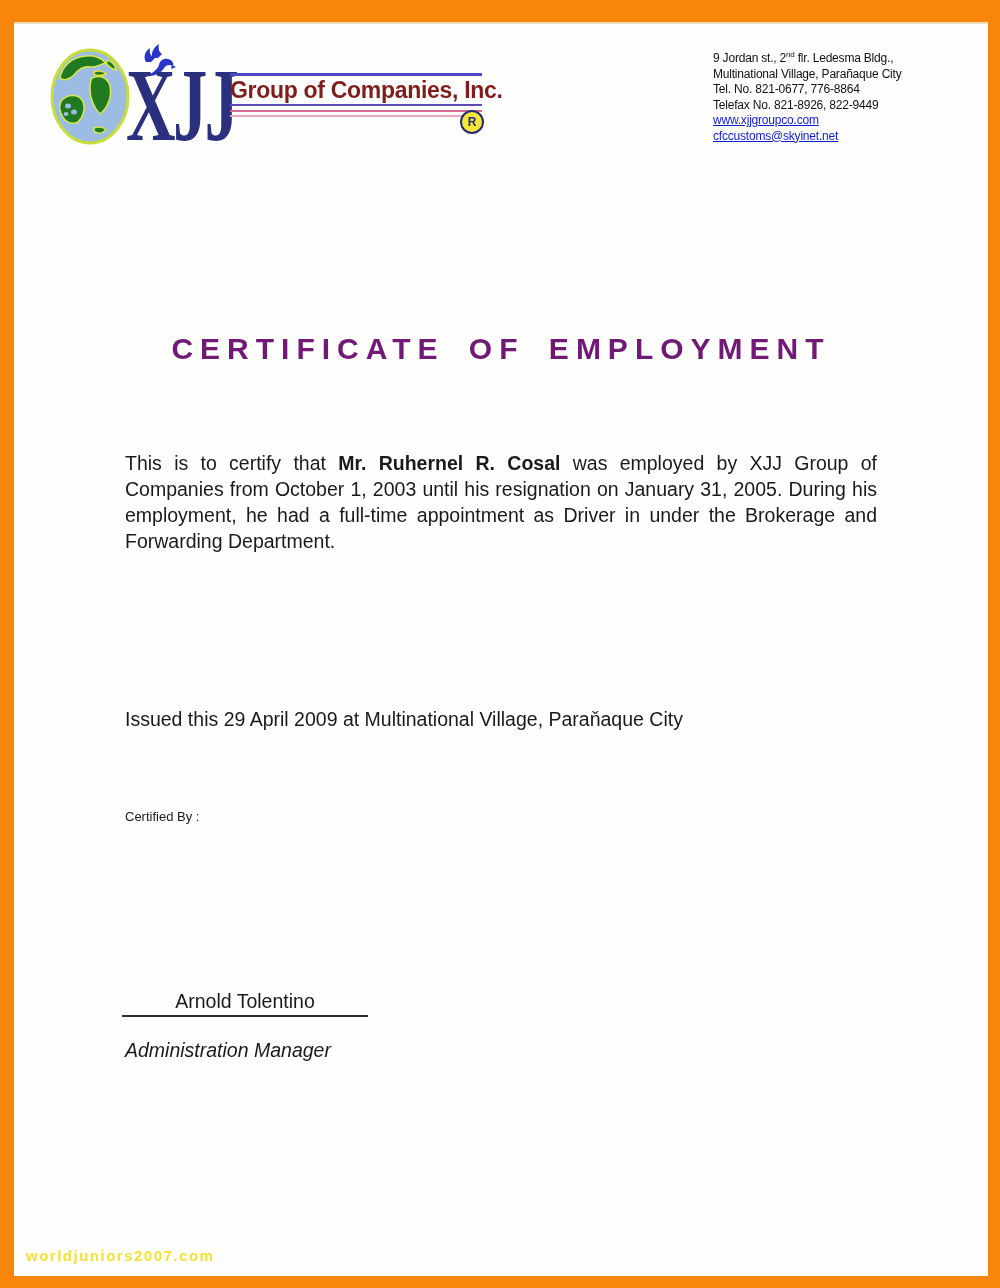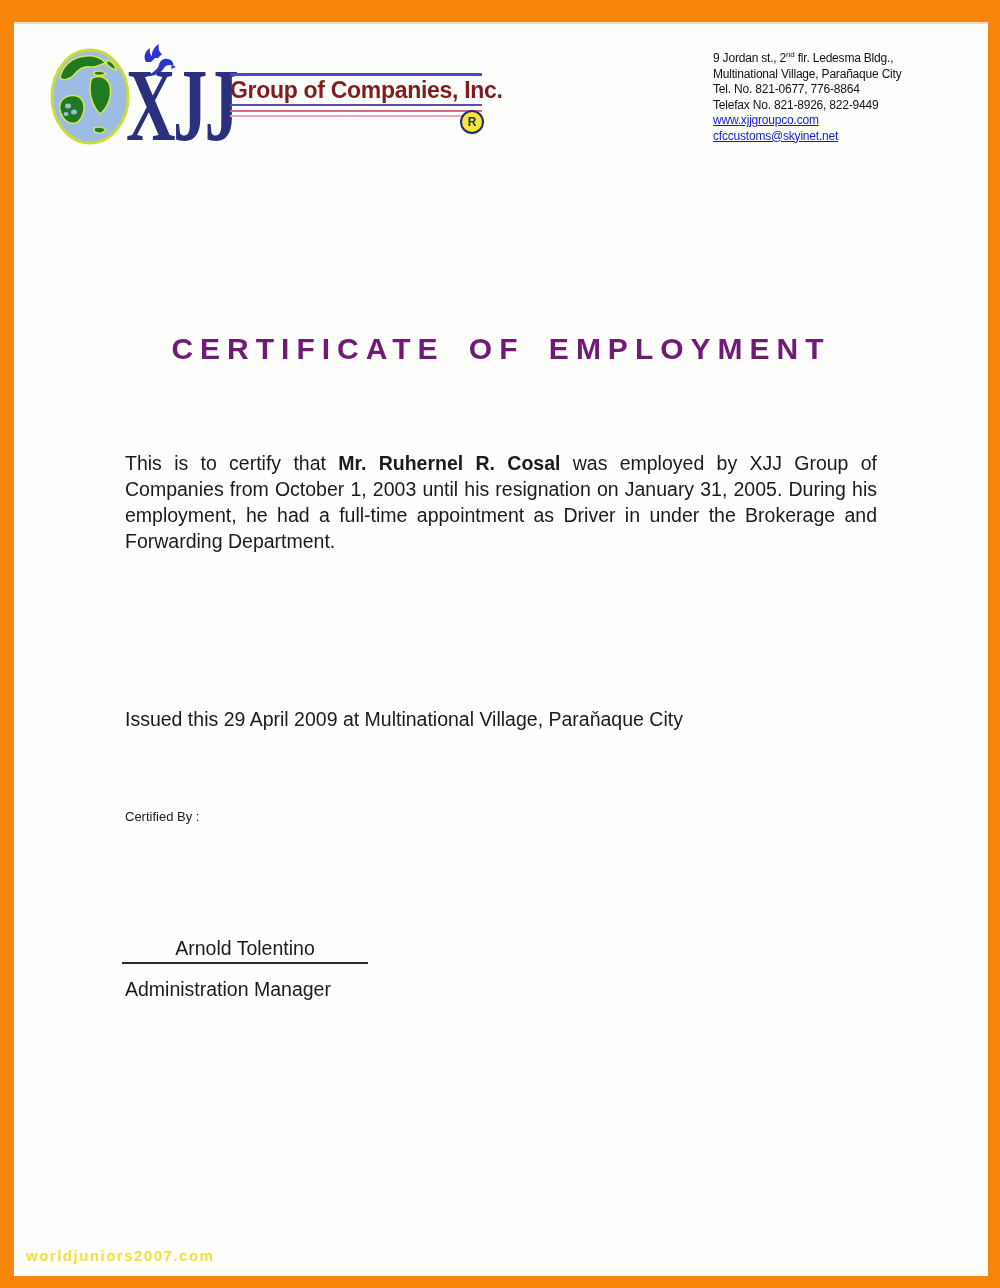--- a/index.html
+++ b/index.html
@@ -75,26 +75,26 @@
     font-size:19.5px; line-height:26px;
     text-align:justify;
   }
   .p1 { top:428px; }
   .p2 { top:581px; }
   .p3 { top:684px; text-align:left; white-space:nowrap; }
   .bold-name { font-weight:bold; }
 
   .certified { left:111px; top:787px; font-size:13px; }
 
-  .sig-block { left:108px; top:913px; width:246px; }
+  .sig-block { left:108px; top:966px; width:246px; }
   .sig-name {
     text-align:center; font-size:19.5px; line-height:26px;
     border-bottom:2px solid #2b2b2b; padding-bottom:1px;
   }
-  .sig-role { font-size:19.5px; line-height:26px; margin-top:12px; padding-left:3px; white-space:nowrap; }
+  .sig-role { font-size:19.5px; line-height:26px; margin-top:20px; padding-left:3px; white-space:nowrap;font-style:italic; }
 
   .watermark {
     left:12px; top:1225px;
     font-size:15px; font-weight:bold; letter-spacing:1.5px;
     color:#f4e03a;
   }
 </style>
 </head>
 <body>
 

